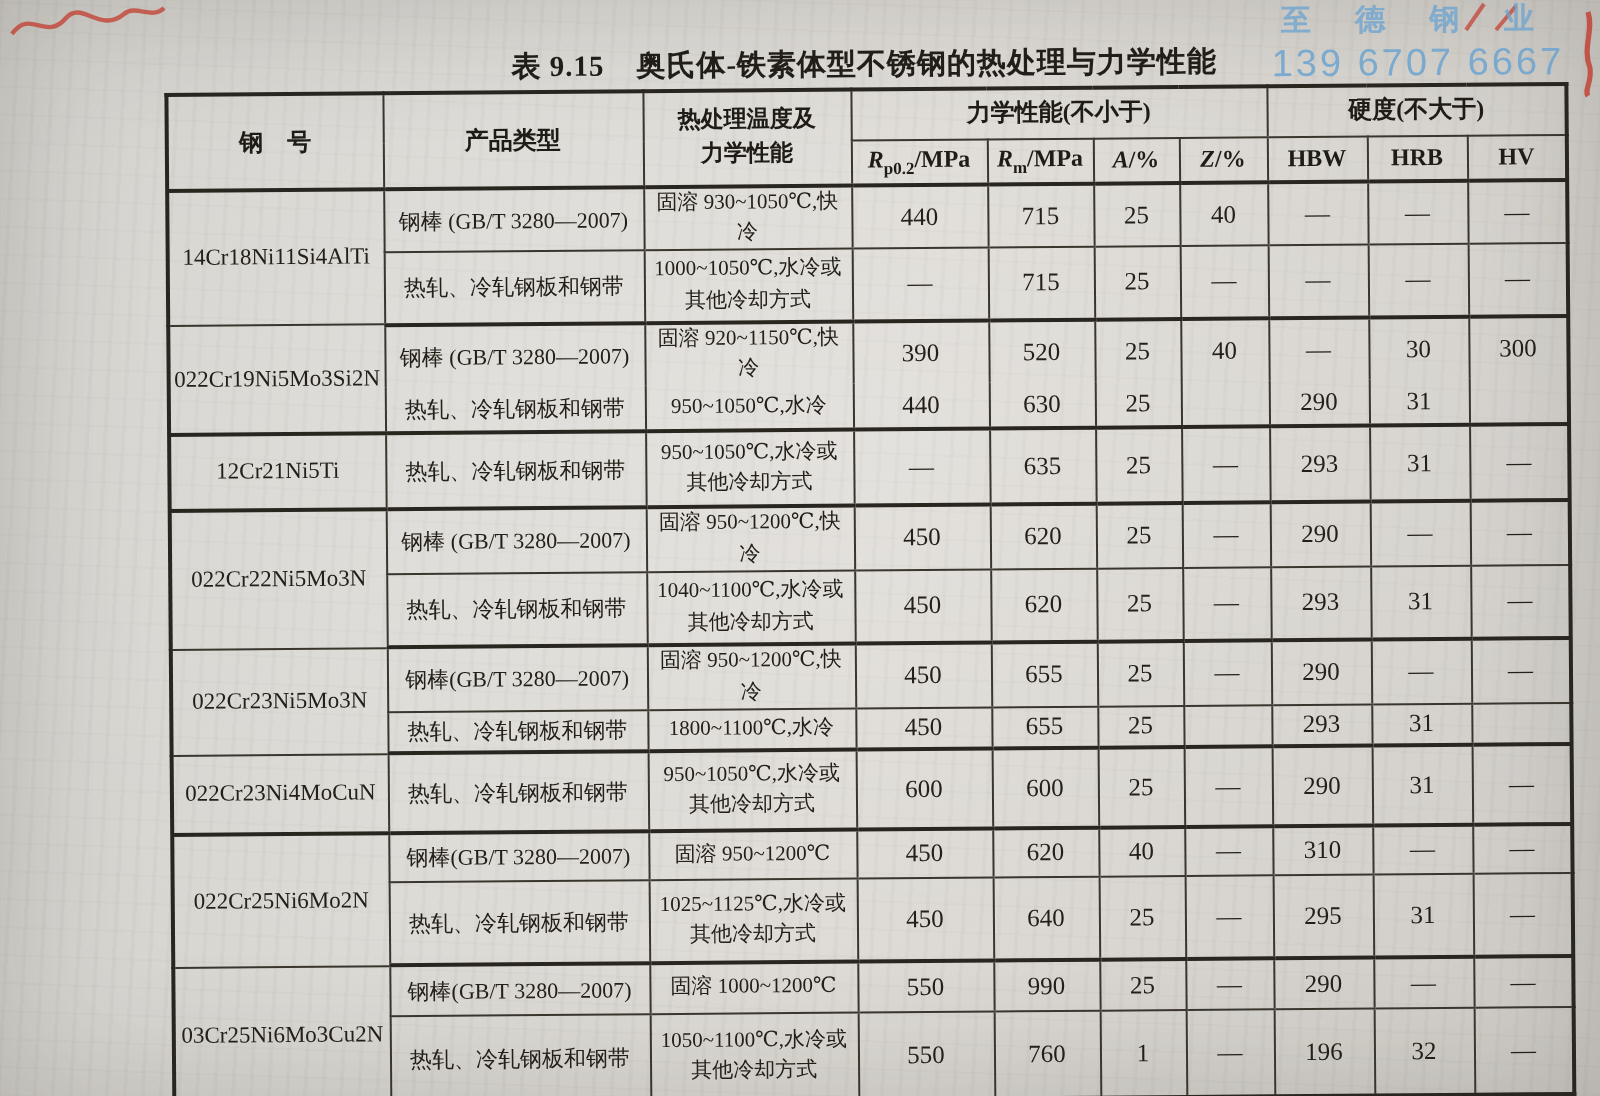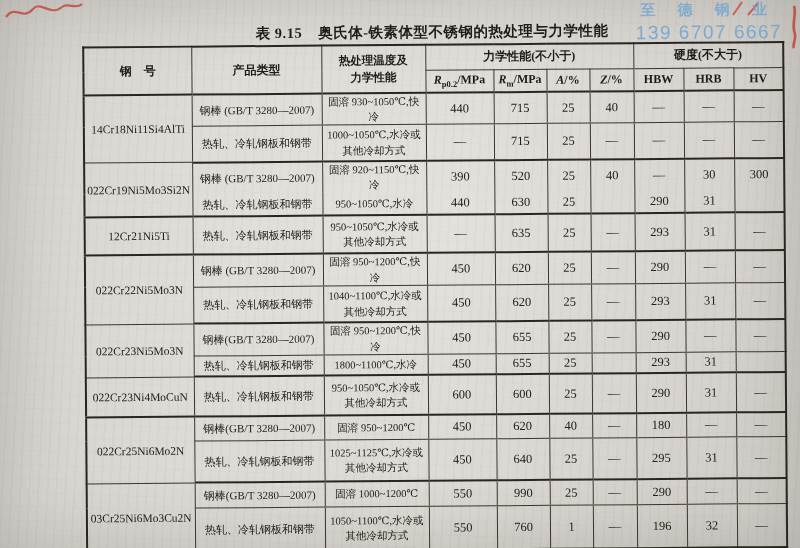--- a/index.html
+++ b/index.html
@@ -241,21 +241,21 @@
       </tr>
 
       <tr class="ln" style="height:24px">
         <td rowspan="2" class="grade gcell">022Cr25Ni6Mo2N</td>
         <td class="prod">钢棒(GB/T 3280—2007)</td>
         <td class="trt">固溶 950~1200℃</td>
         <td>450</td>
         <td>620</td>
         <td>40</td>
         <td>—</td>
-        <td>180</td>
+        <td>310</td>
         <td>—</td>
         <td>—</td>
       </tr>
       <tr class="gl" style="height:42px">
         <td class="prod">热轧、冷轧钢板和钢带</td>
         <td class="trt">1025~1125℃,水冷或
 其他冷却方式</td>
         <td>450</td>
         <td>640</td>
         <td>25</td>

